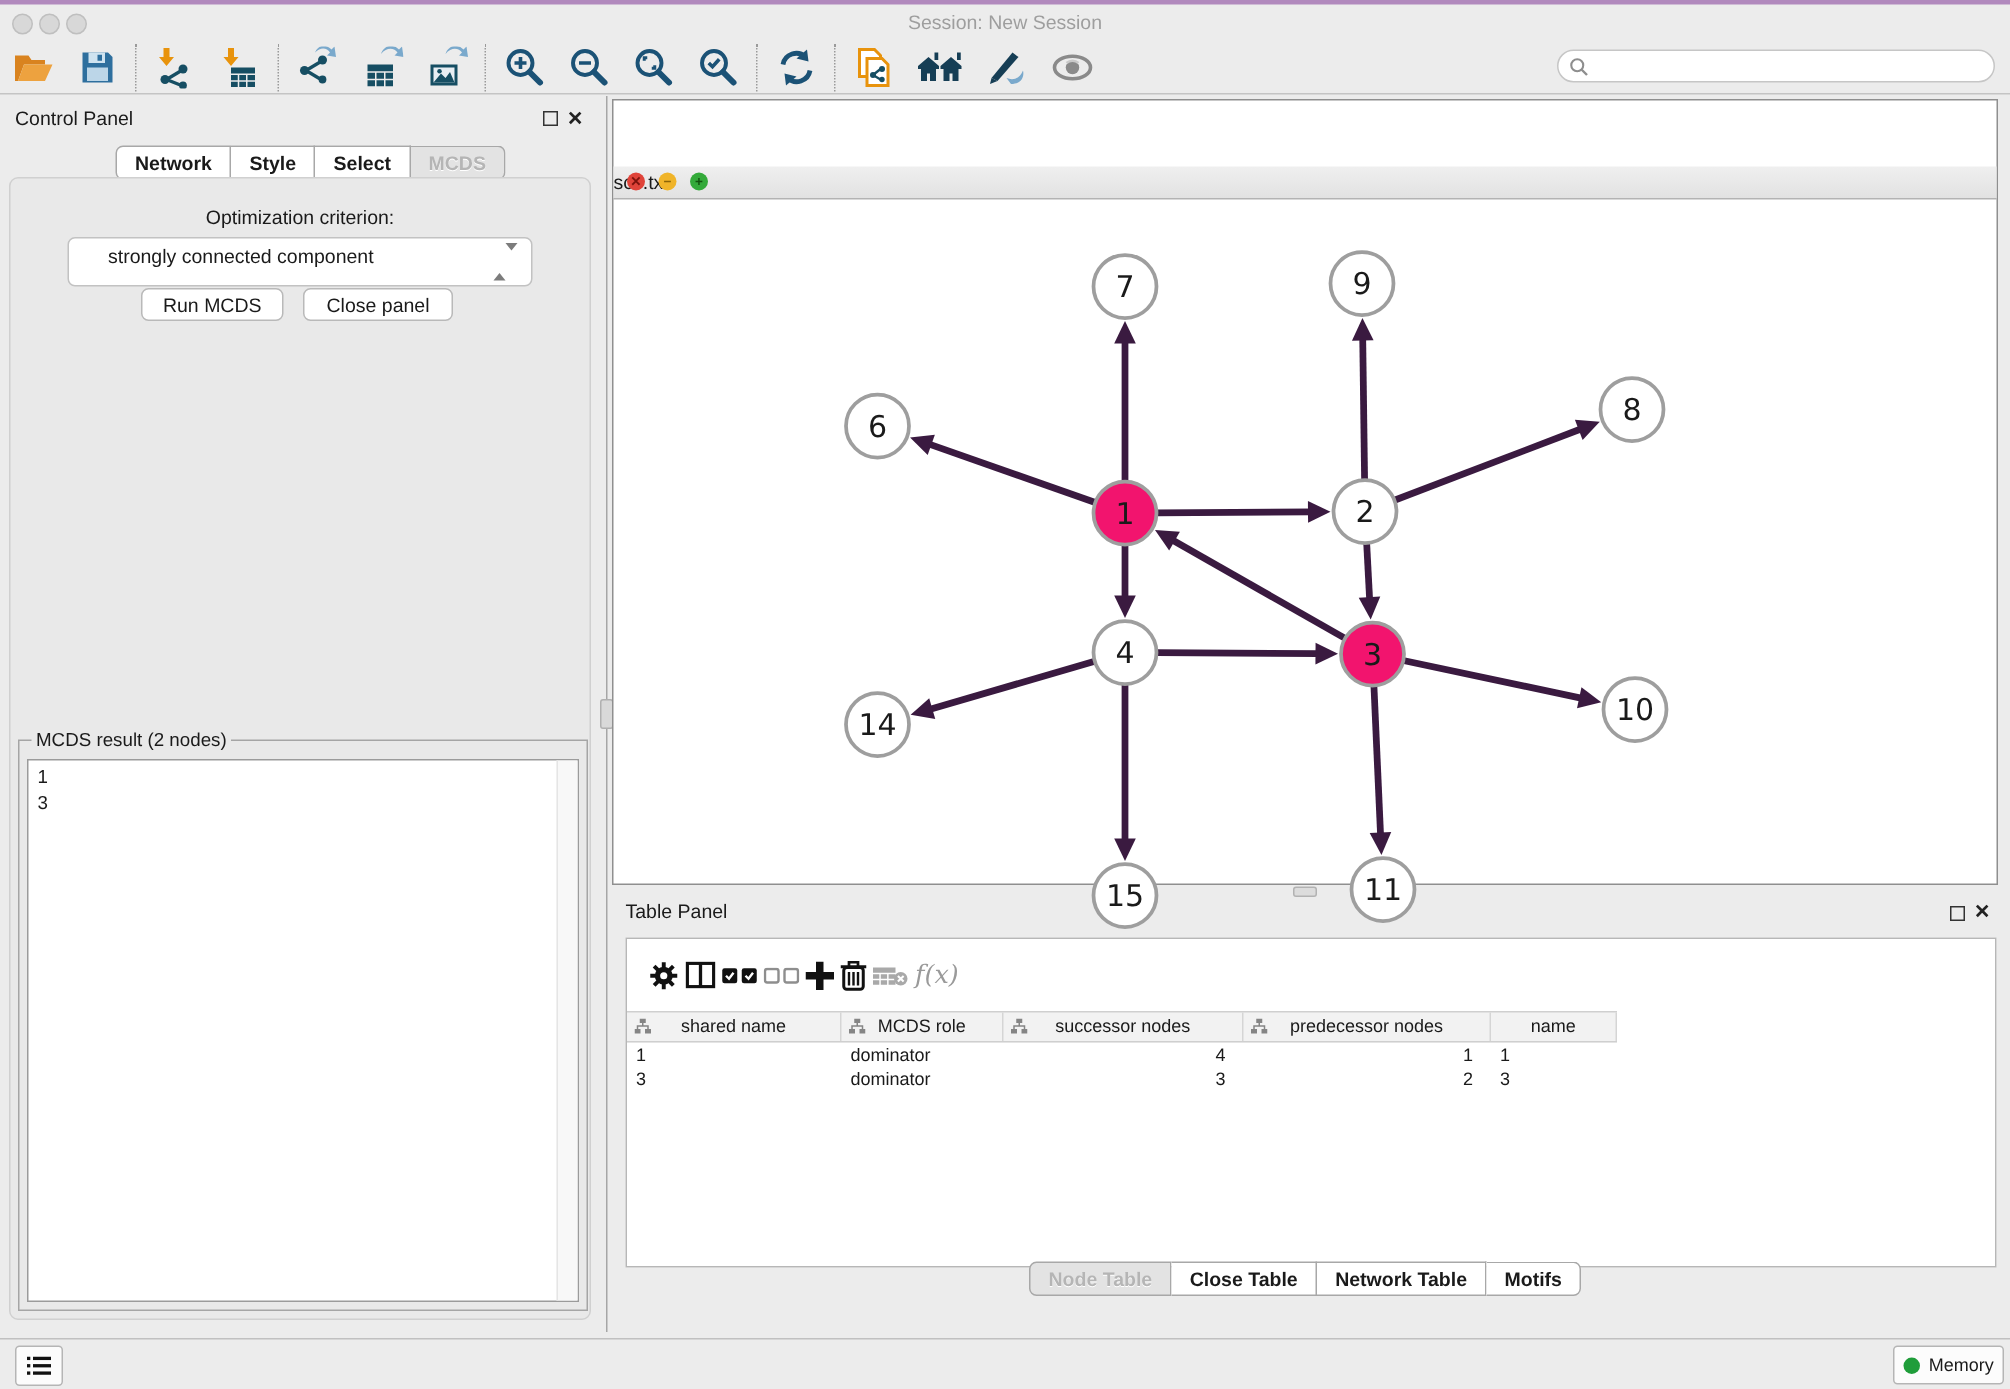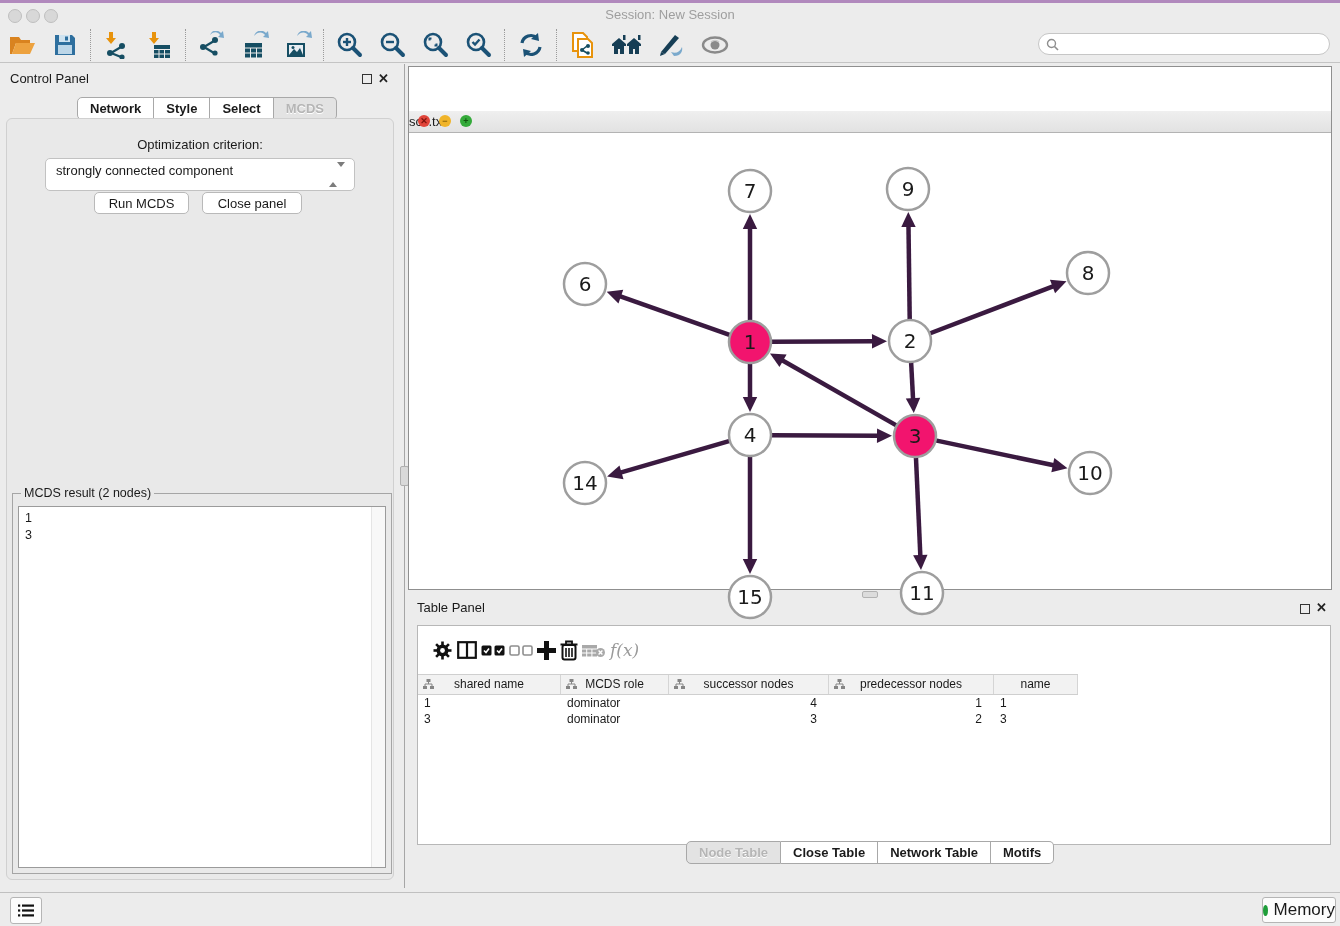--- a/index.html
+++ b/index.html
@@ -21,21 +21,21 @@
   .cp-title{left:10px;top:71px;font-size:13px;}
   .float-ic{width:8px;height:8px;border:1.5px solid #333;display:inline-block;}
   .close-ic{font-size:13px;font-weight:bold;color:#222;line-height:12px;}
   .cp-tabs{left:77px;top:97px;display:flex;}
   .tab{height:17px;line-height:17px;padding:2px 12px;font-size:13px;font-weight:600;background:#fff;border:1px solid #a8a8a8;border-left:none;cursor:default;}
   .tab:first-child{border-left:1px solid #a8a8a8;border-radius:5px 0 0 5px;}
   .tab:last-child{border-radius:0 5px 5px 0;text-align:right;}
   .tab.sel{background:#e3e3e3;color:#b5b5b5;text-shadow:0 1px 0 #fff;}
   .cp-card{left:6px;top:118px;width:386px;height:760px;background:#e9e9e9;border:1px solid #d0d0d0;border-radius:6px;}
   .opt-label{left:6px;top:137px;width:388px;text-align:center;font-size:13px;}
-  .combo{left:45px;top:158px;width:310px;height:33px;background:#fff;border:1px solid #c2c2c2;border-radius:5px;font-size:13px;line-height:23px;padding-left:10px;box-sizing:border-box;}
+  .combo{left:45px;top:158px;width:310px;height:33px;background:#fff;border:1px solid #c2c2c2;border-radius:5px;font-size:13px;line-height:23px;padding-left:26px;box-sizing:border-box;}
   .combo .stepper{position:absolute;right:9px;top:4px;}
   .tri-up{width:0;height:0;border-left:4px solid transparent;border-right:4px solid transparent;border-bottom:5px solid #7c7c7c;margin-bottom:2px;}
   .tri-dn{width:0;height:0;border-left:4px solid transparent;border-right:4px solid transparent;border-top:5px solid #7c7c7c;}
   .btn{height:22px;background:#fff;border:1px solid #b9b9b9;border-radius:5px;font-size:13px;text-align:center;line-height:22px;box-sizing:border-box;}
   .group{left:12px;top:493px;width:378px;height:379px;border:1px solid #a5a5a5;}
   .group-legend{position:absolute;left:8px;top:-8px;background:#e9e9e9;padding:0 3px;font-size:12.5px;}
   .group-inner{position:absolute;left:5px;top:12px;right:5px;bottom:5px;background:#fff;border:1px solid #9b9b9b;}
   .result-text{position:absolute;left:6px;top:3px;font-size:12.5px;line-height:16.5px;white-space:pre-line;}
   .result-scroll{position:absolute;top:0;right:0;width:13px;height:100%;background:#f8f8f8;border-left:1px solid #e5e5e5;}
   .v-divider{left:404px;top:64px;width:1px;height:824px;background:#a6a6a6;}
@@ -53,21 +53,21 @@
   .thead{position:absolute;left:0;top:48px;display:flex;border-top:1px solid #cfcfcf;border-bottom:1px solid #cfcfcf;height:19px;background:#f2f2f2;}
   .th{position:relative;font-size:12px;line-height:19px;text-align:center;border-right:1px solid #d5d5d5;box-sizing:border-box;}
   .th .cic{position:absolute;left:5px;top:4px;}
   .trow{position:absolute;left:0;display:flex;height:16px;}
   .td{font-size:12px;line-height:16px;box-sizing:border-box;padding:0 6px;}
   .bot-tabs{left:686px;top:841px;display:flex;}
   
   .statusbar{left:0;top:892px;width:1340px;height:34px;border-top:1px solid #c0c0c0;background:#ececec;}
   .sq-btn{position:absolute;background:#fcfcfc;border:1px solid #b5b5b5;border-radius:3px;display:flex;align-items:center;justify-content:center;}
   .mem-dot{width:11px;height:11px;border-radius:50%;background:#1f9d3a;margin-right:6px;}
-  .mem-label{font-size:17px;}
+  .mem-label{font-size:12px;}
   svg{display:block;}
 </style>
 </head>
 <body>
 
 <div class="abs win-strip"></div>
 <div class="abs titlebar">
   <span class="tl-dot" style="left:8px"></span>
   <span class="tl-dot" style="left:26px"></span>
   <span class="tl-dot" style="left:44px"></span>

